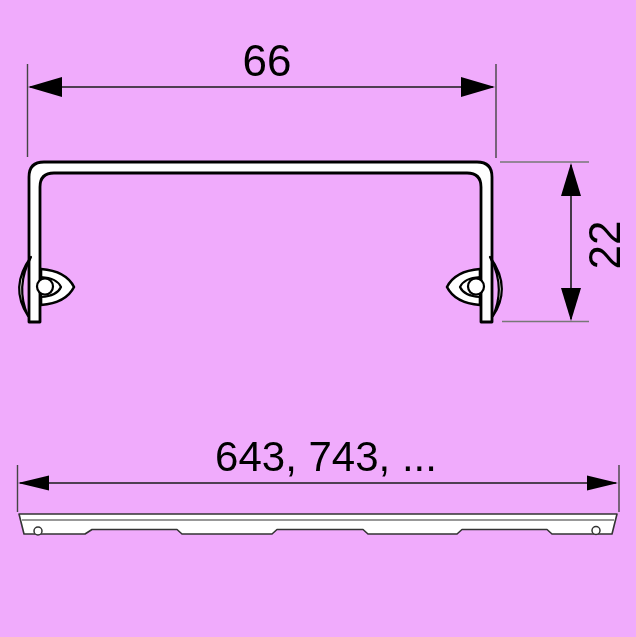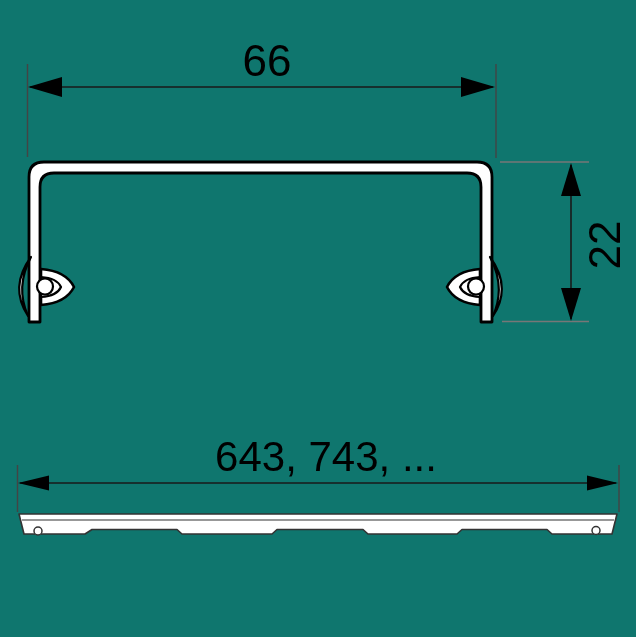--- a/index.html
+++ b/index.html
@@ -4,21 +4,21 @@
 <style>
   html, body {
     margin: 0;
     padding: 0;
     background: #ffffff;
   }
   .stage {
     position: relative;
     width: 636px;
     height: 637px;
-    background: #0f766e;
+    background: #f0abfc;
     overflow: hidden;
     font-family: "Liberation Sans", sans-serif;
   }
   svg text {
     font-family: "Liberation Sans", "DejaVu Sans", sans-serif;
     fill: #000000;
   }
   .dim-label {
     font-size: 44px;
   }

